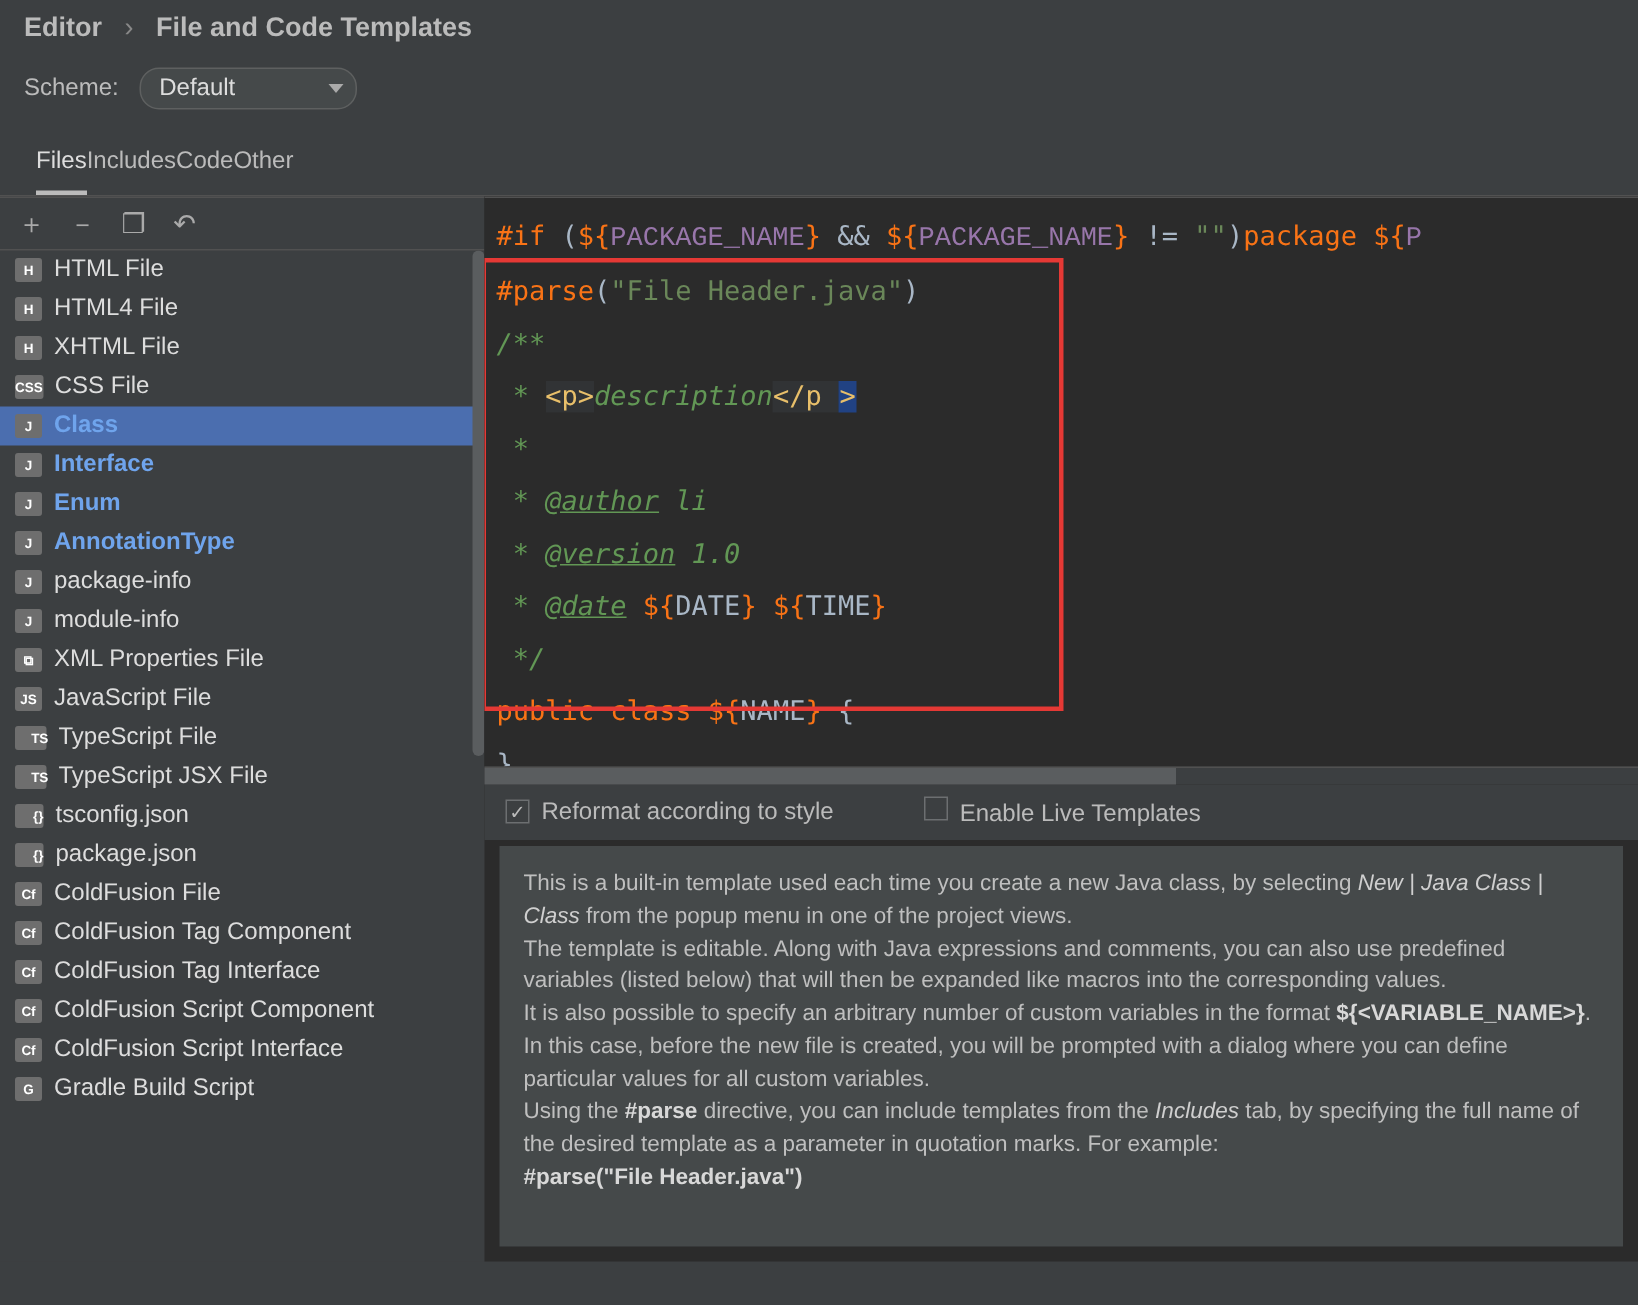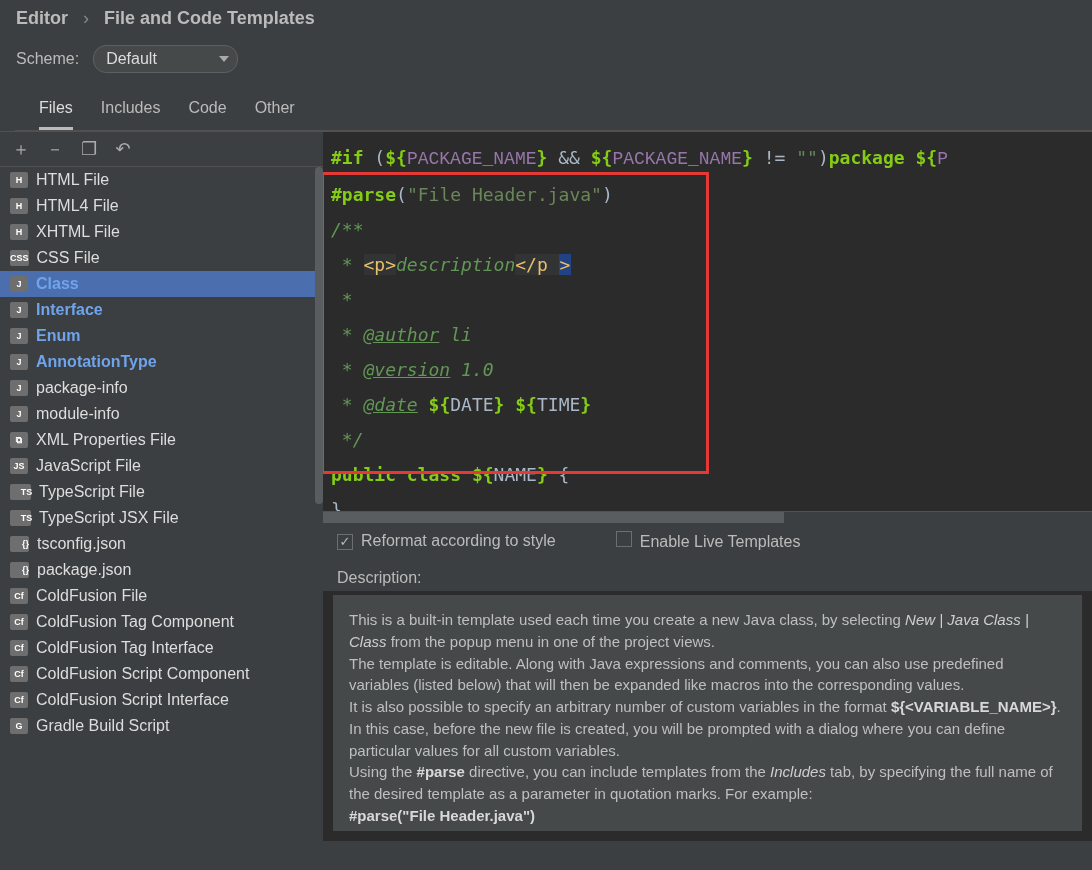--- a/index.html
+++ b/index.html
@@ -36,25 +36,23 @@
     border-radius: 13px;
     display:flex; align-items:center;
   }
   .scheme-select .caret {
     position: absolute; right: 8px; top: 50%; transform: translateY(-50%);
     width:0;height:0;border-left:5px solid transparent;border-right:5px solid transparent;border-top:6px solid #aaa;
   }
 
   .tabs {
     display: flex;
-    gap: 28px;
     padding: 0 24px;
     border-bottom: 1px solid #515151;
     font-size: 16px;
-    margin-left: 15px;
   }
   .tab { padding: 8px 0 10px 0; cursor: pointer; color: #bbbbbb; }
   .tab.active { border-bottom: 3px solid #bbbbbb; color: #ddd; }
 
   .main-area {
     display: flex;
     height: calc(870px - 160px);
   }
   .sidebar {
     width: 323px;
@@ -93,21 +91,21 @@
   }
   .code-area {
     height: 380px; background:#2b2b2b; padding:8px 0 0 8px;
     font-size:18px; line-height:35px; white-space:pre; overflow:hidden; position:relative;
     color:#a9b7c6;border-top:1px solid #515151;
   }
   .highlight-box {
     position:absolute; top:40px; left:-2px; width:388px; height:302px;
     border:3px solid #e53935; pointer-events:none;
   }
-  .kw{color:#84cc16;font-weight:bold;} .str{color:#6a8759;} .var{color:#9876aa;font-family:Liberation Mono, monospace;}
+  .kw{color:#f97316;} .str{color:#6a8759;} .var{color:#9876aa;font-family:Liberation Mono, monospace;}
   .doc{color:#629755; font-style:italic;} .tag{color:#e8bf6a;background:#313335;}
   .dtag{color:#629755; font-style:italic; text-decoration:underline;}
   .dvar{color:#a9b7c6;}
   .cursor{background:#214283; color:#e8bf6a; padding:0 1px;}
 
   .hscroll{height:12px;background:#3c3f41;border-top:1px solid #515151;position:relative;}
   .hscroll .thumb{position:absolute;left:0;top:0;height:100%;width:60%;background:#5a5d5f;}
 
   .options-row{display:flex;gap:60px;padding:8px 14px;background:#3c3f41;font-family:"Segoe UI",Arial,sans-serif;font-size:16px;align-items:center;}
   .chk{width:16px;height:16px;border:1px solid #6c6f71;display:inline-flex;align-items:center;justify-content:center;margin-right:8px;color:#bbb;font-size:13px;}
@@ -263,21 +261,20 @@
 
     <div class="options-row">
       <label>
         <span class="chk checked"></span><span>Reformat according to style</span>
       </label>
       <label>
         <span class="chk"></span><span>Enable Live Templates</span>
       </label>
     </div>
 
-    <div class="desc-label">Description:</div>
     <div class="desc-box">
       <span>This is a built-in template used each time you create a new Java class, by selecting </span><i>New | Java Class | Class</i><span> from the popup menu in one of the project views.</span><br>
       <span>The template is editable. Along with Java expressions and comments, you can also use predefined variables (listed below) that will then be expanded like macros into the corresponding values.</span><br>
       <span>It is also possible to specify an arbitrary number of custom variables in the format </span><b>${&lt;VARIABLE_NAME&gt;}</b><span>. In this case, before the new file is created, you will be prompted with a dialog where you can define particular values for all custom variables.</span><br>
       <span>Using the </span><b>#parse</b><span> directive, you can include templates from the </span><i>Includes</i><span> tab, by specifying the full name of the desired template as a parameter in quotation marks. For example:</span><br>
       <b>#parse("File Header.java")</b>
     </div>
   </div>
 </div>
 

